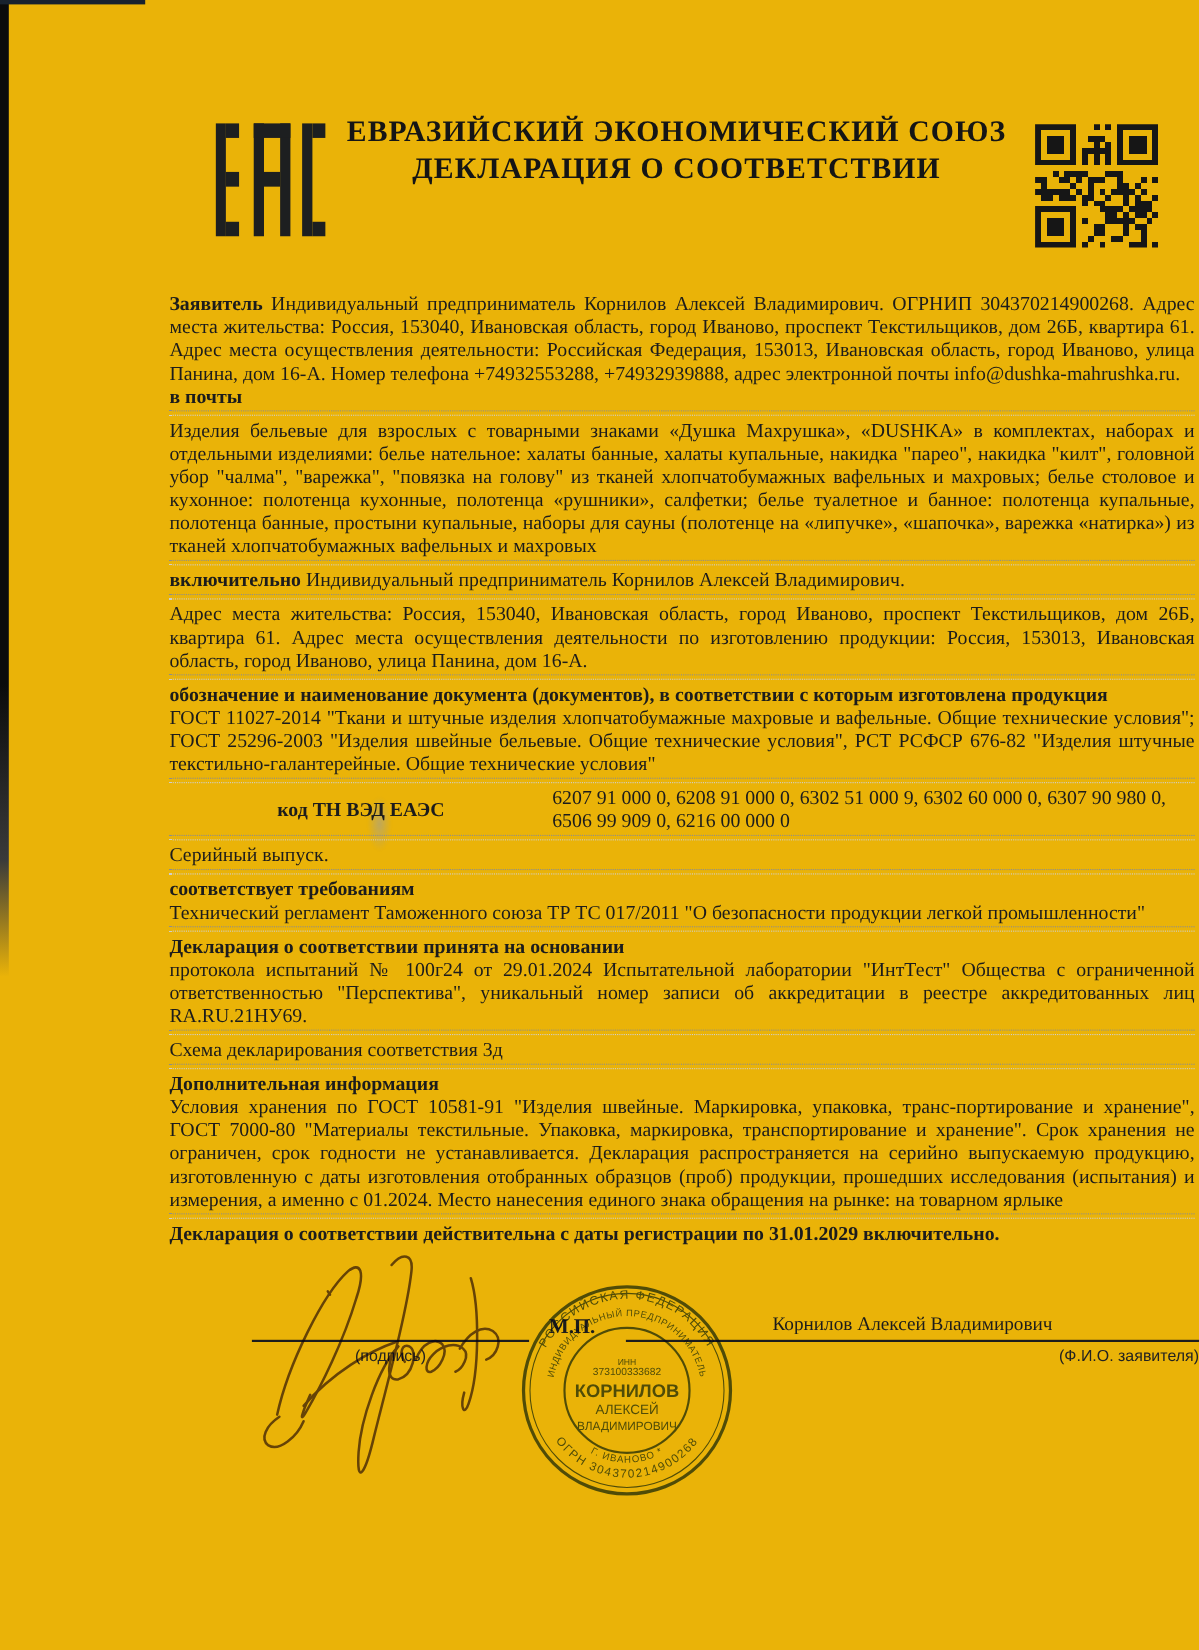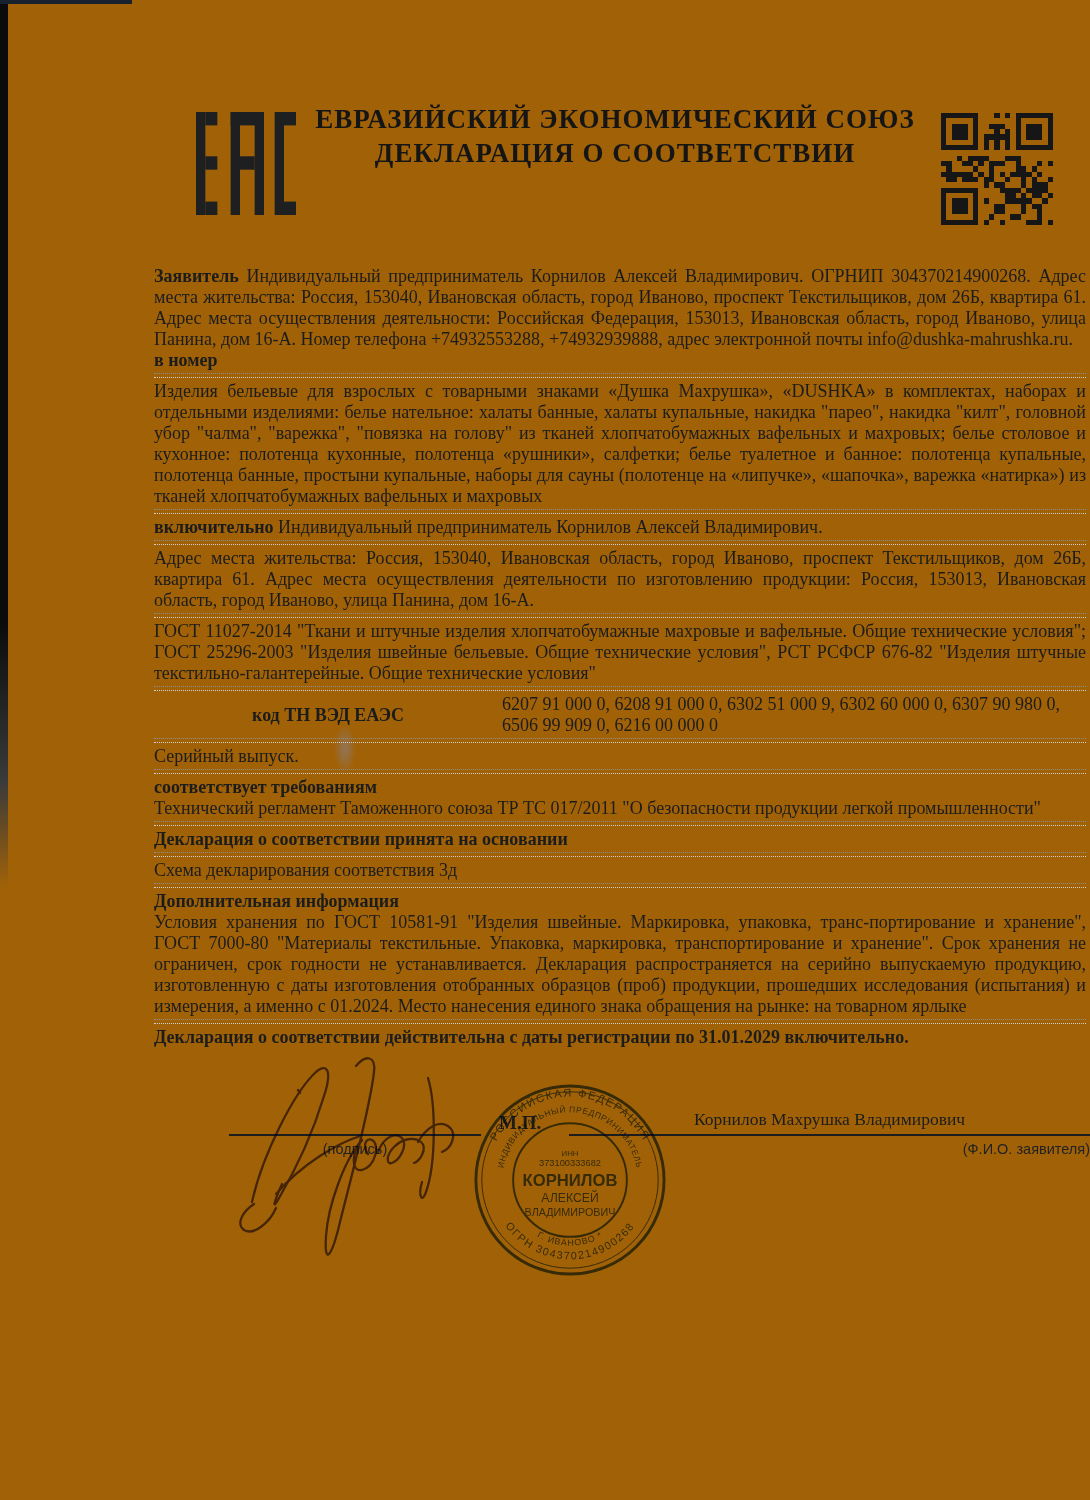--- a/index.html
+++ b/index.html
@@ -1,16 +1,16 @@
 <!DOCTYPE html>
 <html><head>
 <meta charset="utf-8">
 <style>
   html,body{margin:0;padding:0;background:#e8e8e8;}
-  .page{position:relative;width:1090px;height:1500px;background:#a16207;overflow:hidden;
+  .page{position:relative;width:1090px;height:1500px;background:#eab308;overflow:hidden;
         font-family:"Liberation Serif",serif;color:#1c1c1c;}
   
   .edge-left{position:absolute;left:0;top:0;width:8px;height:888px;
     background:linear-gradient(180deg,#0b0b0b 0%,#0b0b0b 70%,#3a3a3a 88%,rgba(0,0,0,0) 100%);}
   .edge-top{position:absolute;left:0;top:0;width:132px;height:4px;background:#18222e;}
   .smudge{position:absolute;left:334px;top:724px;width:22px;height:50px;
     background:radial-gradient(ellipse at center,rgba(120,150,230,.38),rgba(120,150,230,0) 70%);
     filter:blur(1px);}
   
   .eac{position:absolute;left:196px;top:112px;width:100px;height:103px;}
@@ -292,49 +292,51 @@
         <rect x="16" y="20" width="1" height="1" fill="#161616"></rect>
         <rect x="17" y="20" width="1" height="1" fill="#161616"></rect>
         <rect x="18" y="20" width="1" height="1" fill="#161616"></rect>
         <rect x="20" y="20" width="1" height="1" fill="#161616"></rect>
       </svg></div>
 
   <div class="content">
 
     <p class="j"><b>Заявитель</b> <span>Индивидуальный предприниматель Корнилов Алексей Владимирович. ОГРНИП 304370214900268. Адрес места жительства: Россия, 153040, Ивановская область, город Иваново, проспект Текстильщиков, дом 26Б, квартира 61. Адрес места осуществления деятельности: Российская Федерация, 153013, Ивановская область, город Иваново, улица Панина, дом 16-А. Номер телефона +74932553288, +74932939888, адрес электронной почты info@dushka-mahrushka.ru.</span></p>
 
-    <p class="bold mt4">в номер</p>
+    <p class="bold mt4">в почты</p>
     <div class="dotline"></div>
 
     <p class="j">Изделия бельевые для взрослых с товарными знаками «Душка Махрушка», «DUSHKA» в комплектах, наборах и отдельными изделиями: белье нательное: халаты банные, халаты купальные, накидка "парео", накидка "килт", головной убор "чалма", "варежка", "повязка на голову" из тканей хлопчатобумажных вафельных и махровых; белье столовое и кухонное: полотенца кухонные, полотенца «рушники», салфетки; белье туалетное и банное: полотенца купальные, полотенца банные, простыни купальные, наборы для сауны (полотенце на «липучке», «шапочка», варежка «натирка») из тканей хлопчатобумажных вафельных и махровых</p>
     <div class="dotline"></div>
 
     <p><b>включительно</b> <span>Индивидуальный предприниматель Корнилов Алексей Владимирович.</span></p>
     <div class="dotline"></div>
 
     <p class="j">Адрес места жительства: Россия, 153040, Ивановская область, город Иваново, проспект Текстильщиков, дом 26Б, квартира 61. Адрес места осуществления деятельности по изготовлению продукции: Россия, 153013, Ивановская область, город Иваново, улица Панина, дом 16-А.</p>
     <div class="dotline"></div>
 
+    <p class="bold">обозначение и наименование документа (документов), в соответствии с которым изготовлена продукция</p>
     <p class="j">ГОСТ 11027-2014 "Ткани и штучные изделия хлопчатобумажные махровые и вафельные. Общие технические условия"; ГОСТ 25296-2003 "Изделия швейные бельевые. Общие технические условия", РСТ РСФСР 676-82 "Изделия штучные текстильно-галантерейные. Общие технические условия"</p>
     <div class="dotline"></div>
 
     <div class="tnved">
       <div class="lab">код ТН ВЭД ЕАЭС</div>
       <div class="codes">6207 91 000 0, 6208 91 000 0, 6302 51 000 9, 6302 60 000 0, 6307 90 980 0, 6506 99 909 0, 6216 00 000 0</div>
     </div>
     <div class="dotline"></div>
 
     <p>Серийный выпуск.</p>
     <div class="dotline"></div>
 
     <p class="bold">соответствует требованиям</p>
     <p>Технический регламент Таможенного союза ТР ТС 017/2011 "О безопасности продукции легкой промышленности"</p>
     <div class="dotline"></div>
 
     <p class="bold">Декларация о соответствии принята на основании</p>
+    <p class="j">протокола испытаний № 100г24 от 29.01.2024 Испытательной лаборатории "ИнтТест" Общества с ограниченной ответственностью "Перспектива", уникальный номер записи об аккредитации в реестре аккредитованных лиц RA.RU.21НУ69.</p>
     <div class="dotline"></div>
 
     <p>Схема декларирования соответствия 3д</p>
     <div class="dotline"></div>
 
     <p class="bold">Дополнительная информация</p>
     <p class="j">Условия хранения по ГОСТ 10581-91 "Изделия швейные. Маркировка, упаковка, транс-портирование и хранение", ГОСТ 7000-80 "Материалы текстильные. Упаковка, маркировка, транспортирование и хранение". Срок хранения не ограничен, срок годности не устанавливается. Декларация распространяется на серийно выпускаемую продукцию, изготовленную с даты изготовления отобранных образцов (проб) продукции, прошедших исследования (испытания) и измерения, а именно с 01.2024. Место нанесения единого знака обращения на рынке: на товарном ярлыке</p>
     <div class="dotline"></div>
 
     <p class="validity">Декларация о соответствии действительна с даты регистрации по 31.01.2029 включительно.</p>
@@ -376,20 +378,20 @@
           <text x="100" y="86" font-size="9.5" text-anchor="middle">373100333682</text>
           <text x="100" y="106" font-size="17" font-weight="bold" text-anchor="middle">КОРНИЛОВ</text>
           <text x="100" y="122" font-size="12.5" text-anchor="middle">АЛЕКСЕЙ</text>
           <text x="100" y="137" font-size="11" text-anchor="middle">ВЛАДИМИРОВИЧ</text>
         </g>
       </svg>
 
       <div class="sig-line"></div>
       <div class="sig-cap">(подпись)</div>
       <div class="mp">М.П.</div>
-      <div class="fio-name">Корнилов Махрушка Владимирович</div>
+      <div class="fio-name">Корнилов Алексей Владимирович</div>
       <div class="fio-line"></div>
       <div class="fio-cap">(Ф.И.О. заявителя)</div>
     </div>
 
 
   </div>
 </div>
 
 </body></html>

